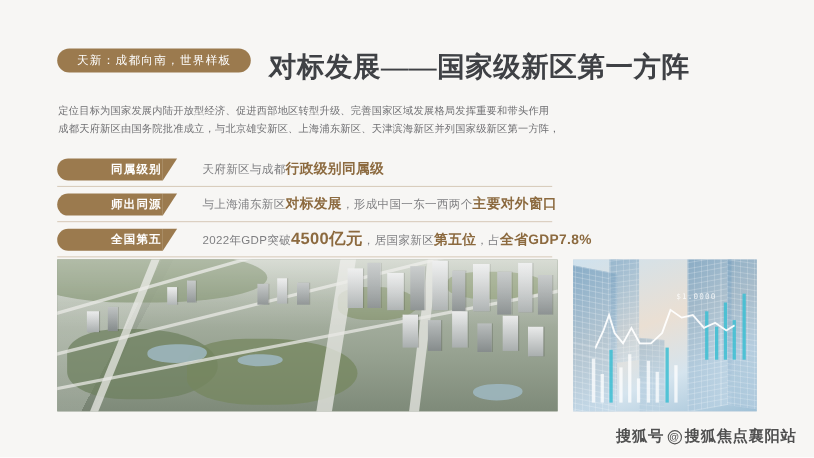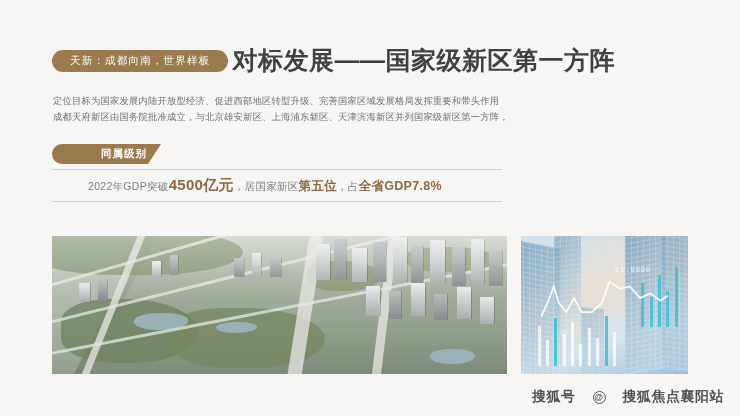--- a/index.html
+++ b/index.html
@@ -13,22 +13,23 @@
     position: relative;
     width: 740px; height: 416px;
     background: #f7f6f4;
   }
 
   
   .header {
     position: absolute;
     left: 52px; top: 44px;
     display: flex;
-    align-items: center;
-    gap: 4px;
+    align-items: flex-start;
+    gap: 16px;
+    font-family: Liberation Serif, serif;
   }
   .kicker {
     position: relative;
     height: 22px;
     padding: 0 18px 0 18px;
     background: #9b7a4e;
     border-top-left-radius: 11px;
     border-bottom-left-radius: 11px;
     border-top-right-radius: 11px;
     border-bottom-right-radius: 11px;
@@ -204,21 +205,21 @@
     font-family: "DejaVu Sans Mono", monospace;
     margin-left: 27px;
   }
 
   
   .watermark {
     position: absolute;
     right: 16px; bottom: 10px;
     display: flex;
     align-items: center;
-    gap: 17px;
+    gap: 3px;
     color: #3a3a3a;
     font-size: 14px;
     font-weight: bold;
     opacity: .88;
     letter-spacing: 0.5px;
     text-shadow: 0 0 1px rgba(255,255,255,.9), 0 0 2px rgba(255,255,255,.8);
   }
   .wm-at {
     display: inline-flex;
     align-items: center; justify-content: center;
@@ -240,22 +241,28 @@
   </div>
 
   <div class="intro">
     <div>定位目标为国家发展内陆开放型经济、促进西部地区转型升级、完善国家区域发展格局发挥重要和带头作用</div>
     <div>成都天府新区由国务院批准成立，与北京雄安新区、上海浦东新区、天津滨海新区并列国家级新区第一方阵，</div>
   </div>
 
   <div class="facts">
     <div class="fact-row">
       <div class="badge">同属级别</div>
+      <div class="fact-text"><span>天府新区与成都</span><span class="hi">行政级别同属级</span></div>
     </div>
     <div class="fact-row">
+      <div class="badge">师出同源</div>
+      <div class="fact-text"><span>与上海浦东新区</span><span class="hi">对标发展</span><span>，形成中国一东一西两个</span><span class="hi">主要对外窗口</span></div>
+    </div>
+    <div class="fact-row">
+      <div class="badge">全国第五</div>
       <div class="fact-text"><span>2022年GDP突破</span><span class="hi-lg">4500亿元</span><span>，居国家新区</span><span class="hi">第五位</span><span>，占</span><span class="hi">全省GDP7.8%</span></div>
     </div>
   </div>
 
   <div class="photo-left">
     <div class="aerial">
       <div class="veg" style="left:-4%;top:-6%;width:46%;height:34%;"></div>
       <div class="veg" style="left:2%;top:46%;width:30%;height:46%;background:#6f8160;"></div>
       <div class="veg" style="left:26%;top:52%;width:34%;height:44%;background:#76875f;"></div>
       <div class="veg" style="left:56%;top:18%;width:16%;height:22%;background:#84936d;"></div>

